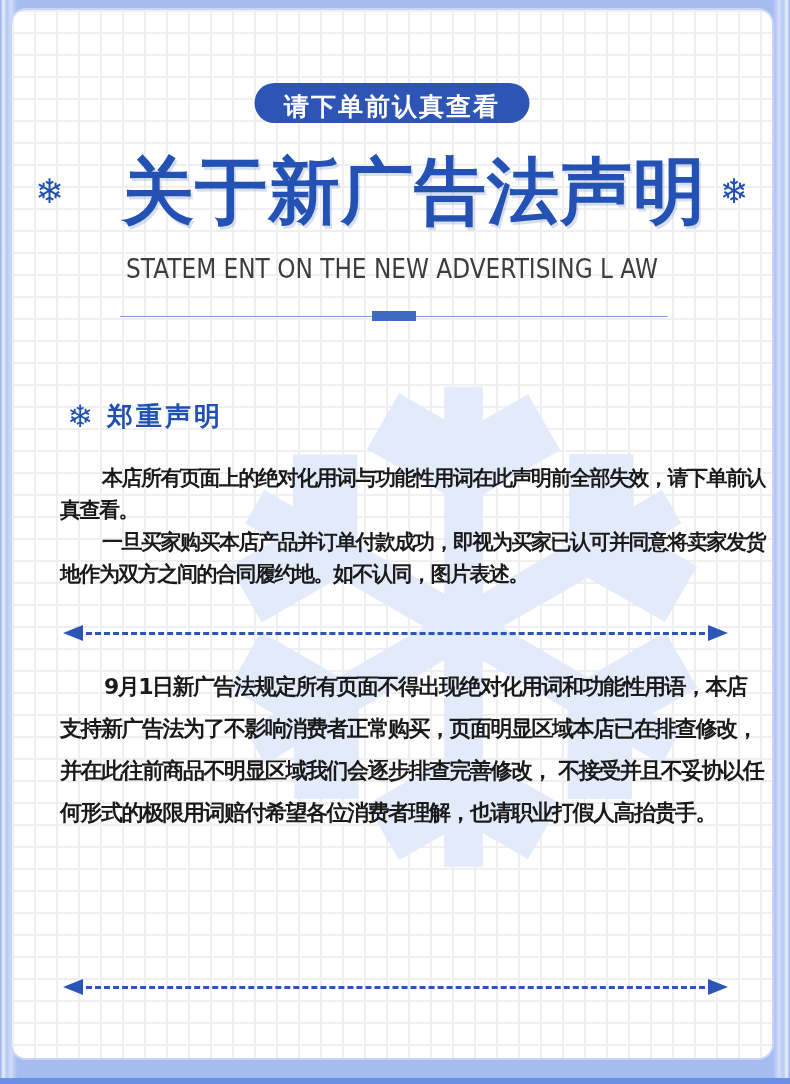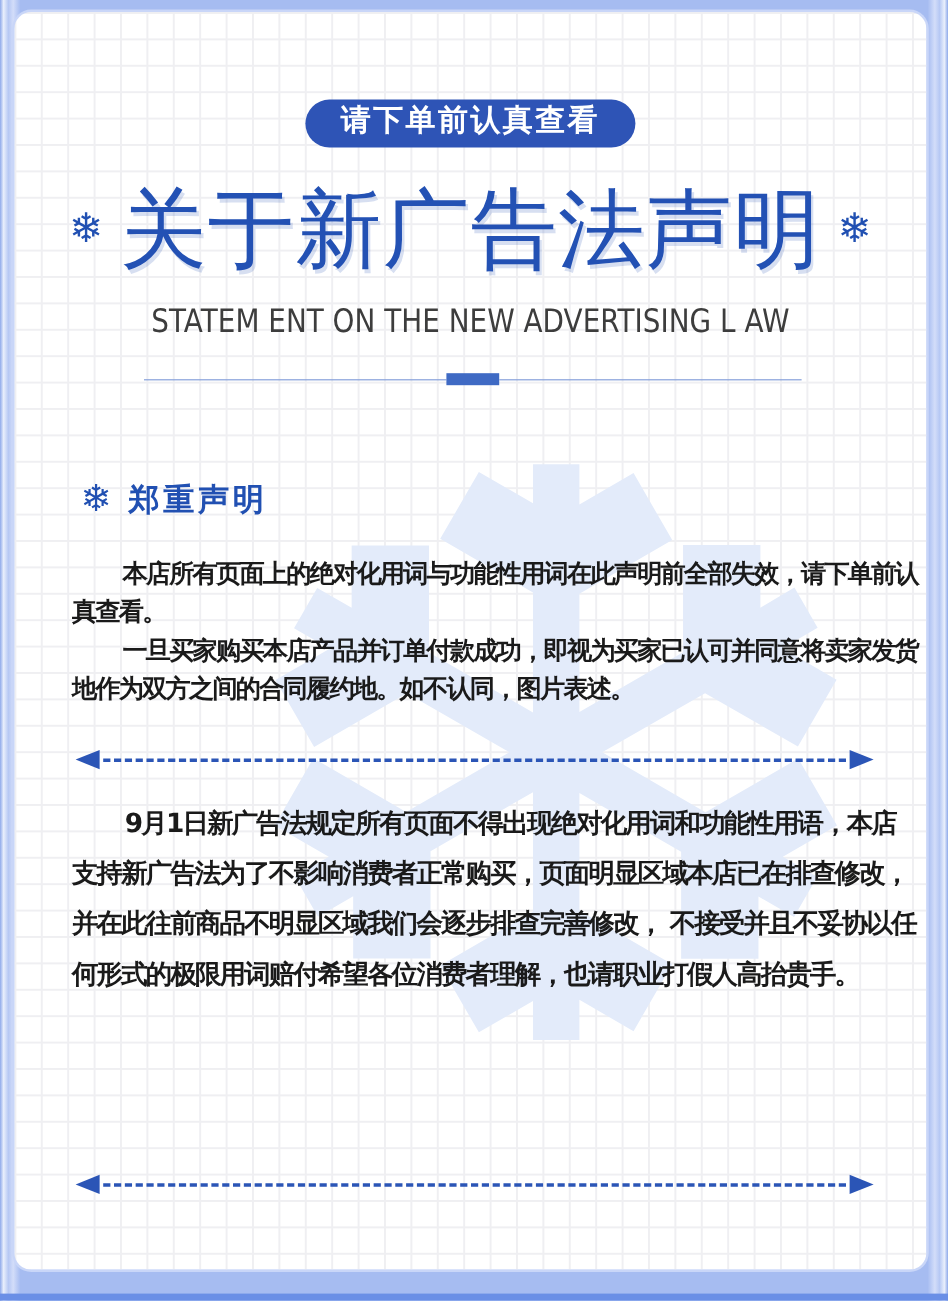--- a/index.html
+++ b/index.html
@@ -30,33 +30,34 @@
   }
   .watermark {
     position:absolute; left:175px; top:300px;
     font-size:660px; line-height:1; color:#e3ebfa;
     user-select:none; pointer-events:none;
   }
   .badge {
     position:absolute; left:50%; top:73px; transform:translateX(-50%);
     min-width:275px; height:40px; padding:0 26px;
     background:#2e54b6; border-radius:20px;
-    display:flex; align-items:flex-start; justify-content:center;
+    display:flex; align-items:flex-end; justify-content:center;
     color:#ffffff; font-size:25px; font-weight:700; letter-spacing:2px;
     white-space:nowrap;
   }
   .title-row {
     position:absolute; left:0; right:0; top:138px;
     display:flex; align-items:center; justify-content:center; gap:14px;
   }
   .title-row .flake { font-size:34px; color:#2150b2; }
   .main-title {
-    font-size:72px; font-weight:400; color:#2351b4; letter-spacing:1px;
+    font-size:72px; font-weight:700; color:#2351b4; letter-spacing:1px;
     white-space:nowrap; line-height:1.2;
     text-shadow:2px 3px 0 rgba(33,80,178,0.18);
+    padding-left:44px;
   }
   .subtitle {
     position:absolute; left:0; right:0; top:243px;
     text-align:center; font-size:27px; color:#3d3d3d; font-weight:400;
     transform:scaleX(0.86); transform-origin:center; white-space:nowrap;
     letter-spacing:0px;
   }
   .thin-divider {
     position:absolute; left:108px; top:296px; width:548px; height:20px;
     display:flex; align-items:center;

